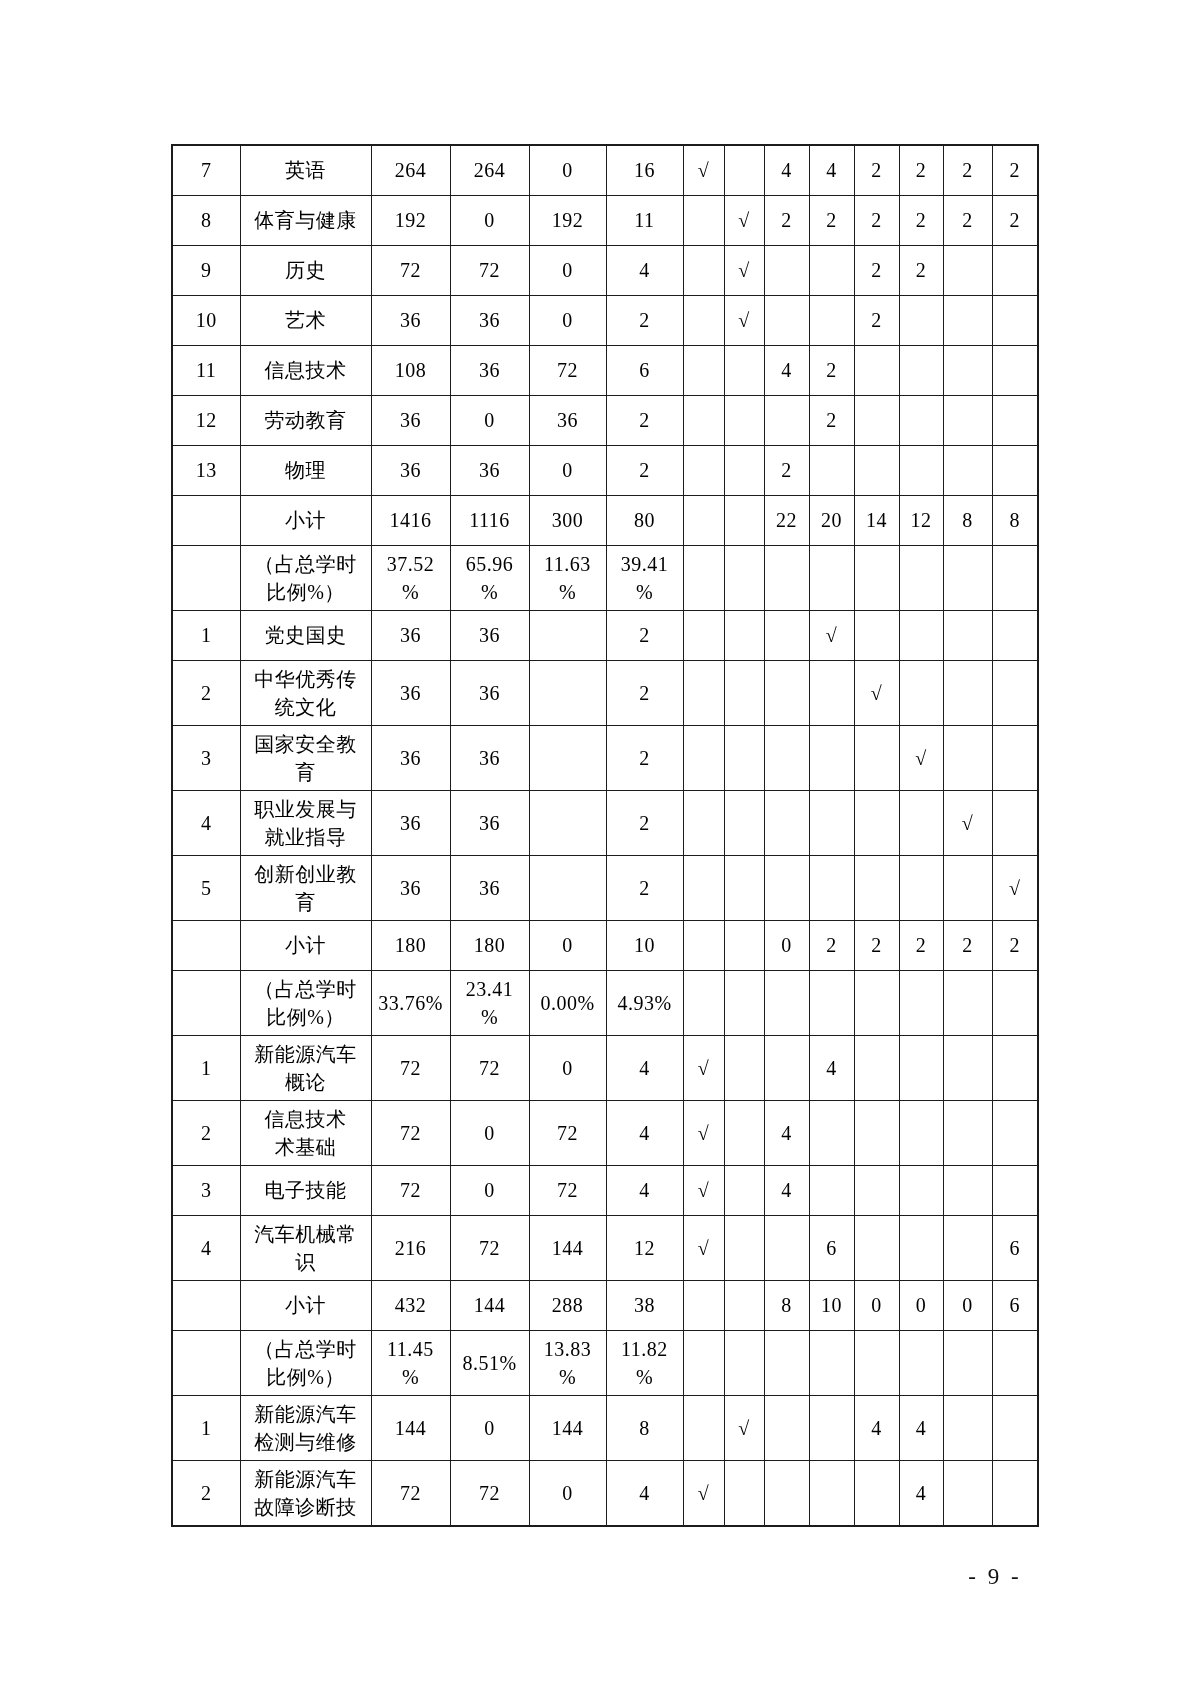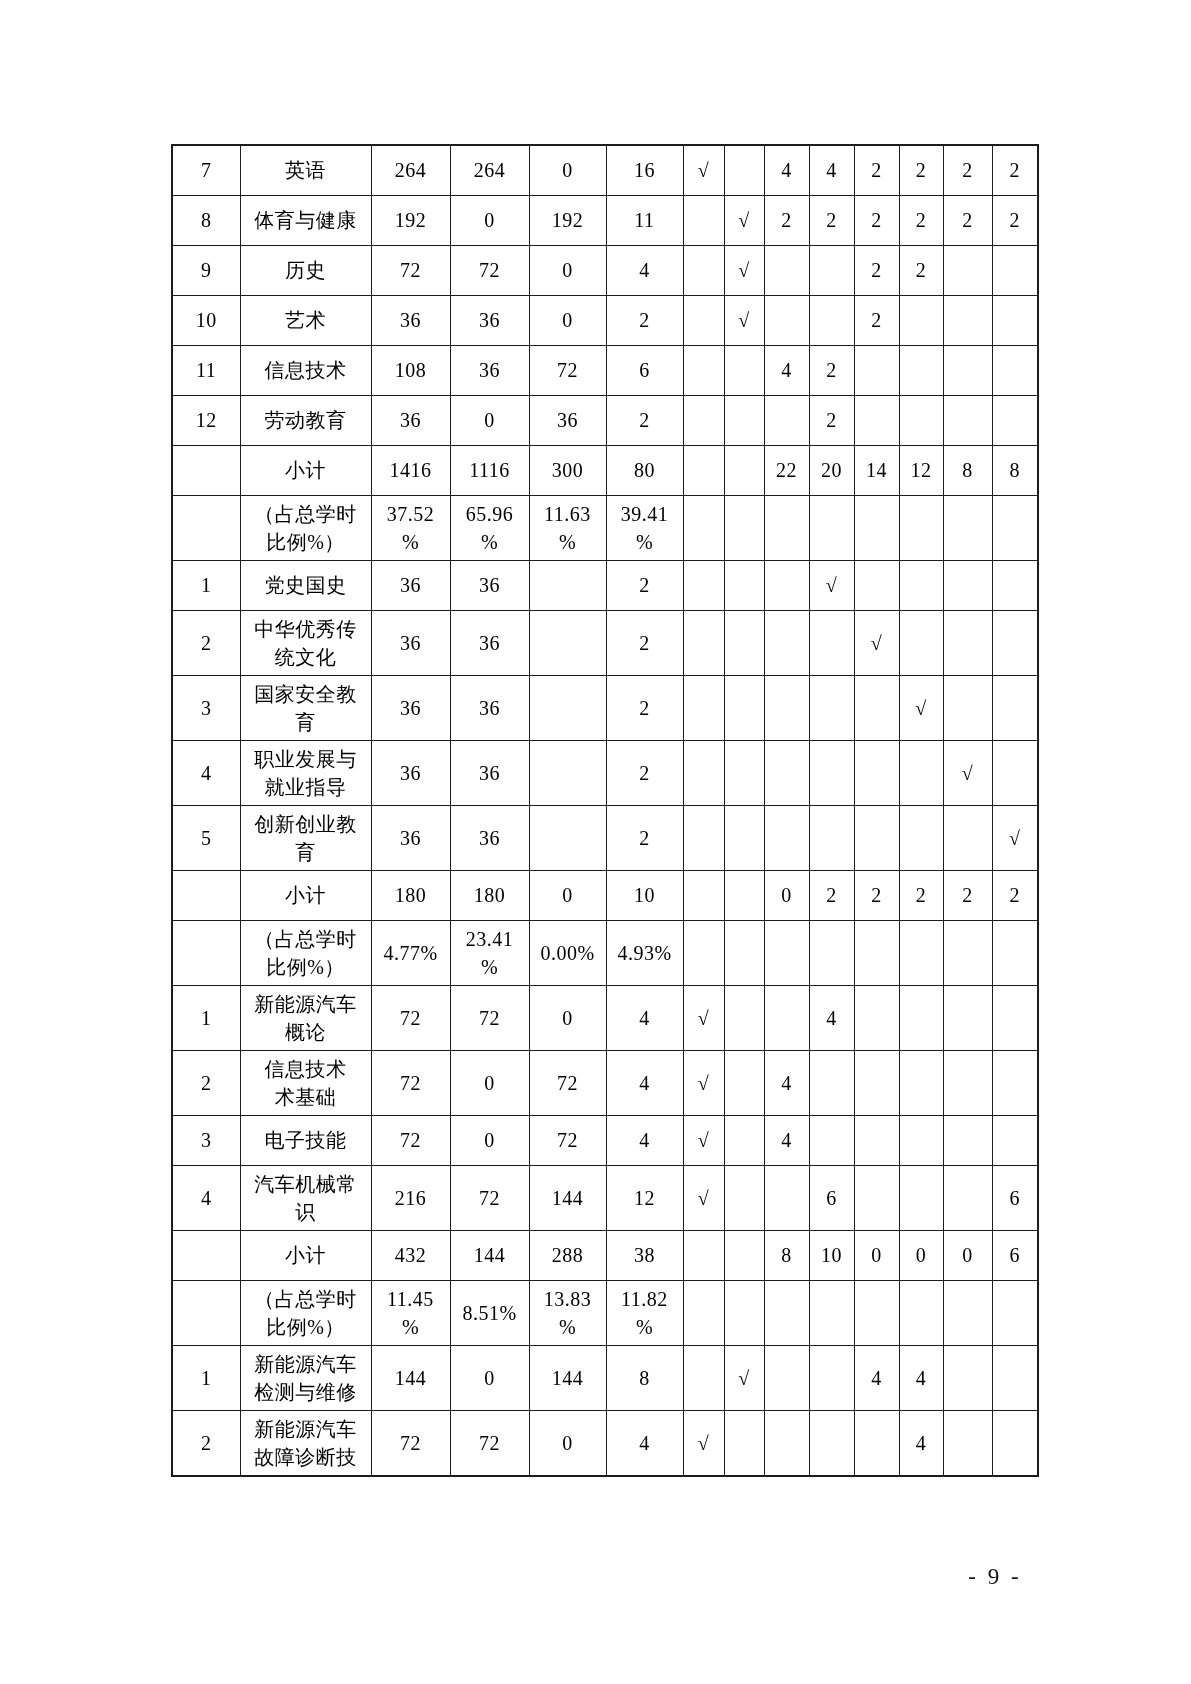--- a/index.html
+++ b/index.html
@@ -181,20 +181,36 @@
           <td></td>
           <td></td>
           <td></td>
           <td>2</td>
           <td></td>
           <td></td>
           <td></td>
           <td></td>
         </tr>
         <tr>
+          <td>13</td>
+          <td>物理</td>
+          <td>36</td>
+          <td>36</td>
+          <td>0</td>
+          <td>2</td>
+          <td></td>
+          <td></td>
+          <td>2</td>
+          <td></td>
+          <td></td>
+          <td></td>
+          <td></td>
+          <td></td>
+        </tr>
+        <tr>
           <td></td>
           <td>小计</td>
           <td>1416</td>
           <td>1116</td>
           <td>300</td>
           <td>80</td>
           <td></td>
           <td></td>
           <td>22</td>
           <td>20</td>
@@ -321,21 +337,21 @@
           <td>2</td>
           <td>2</td>
           <td>2</td>
           <td>2</td>
           <td>2</td>
         </tr>
         <tr>
           <td></td>
           <td>（占总学时
 比例%）</td>
-          <td>4.77%</td>
+          <td>33.76%</td>
           <td>23.41
 %</td>
           <td>0.00%</td>
           <td>4.93%</td>
           <td></td>
           <td></td>
           <td></td>
           <td></td>
           <td></td>
           <td></td>

